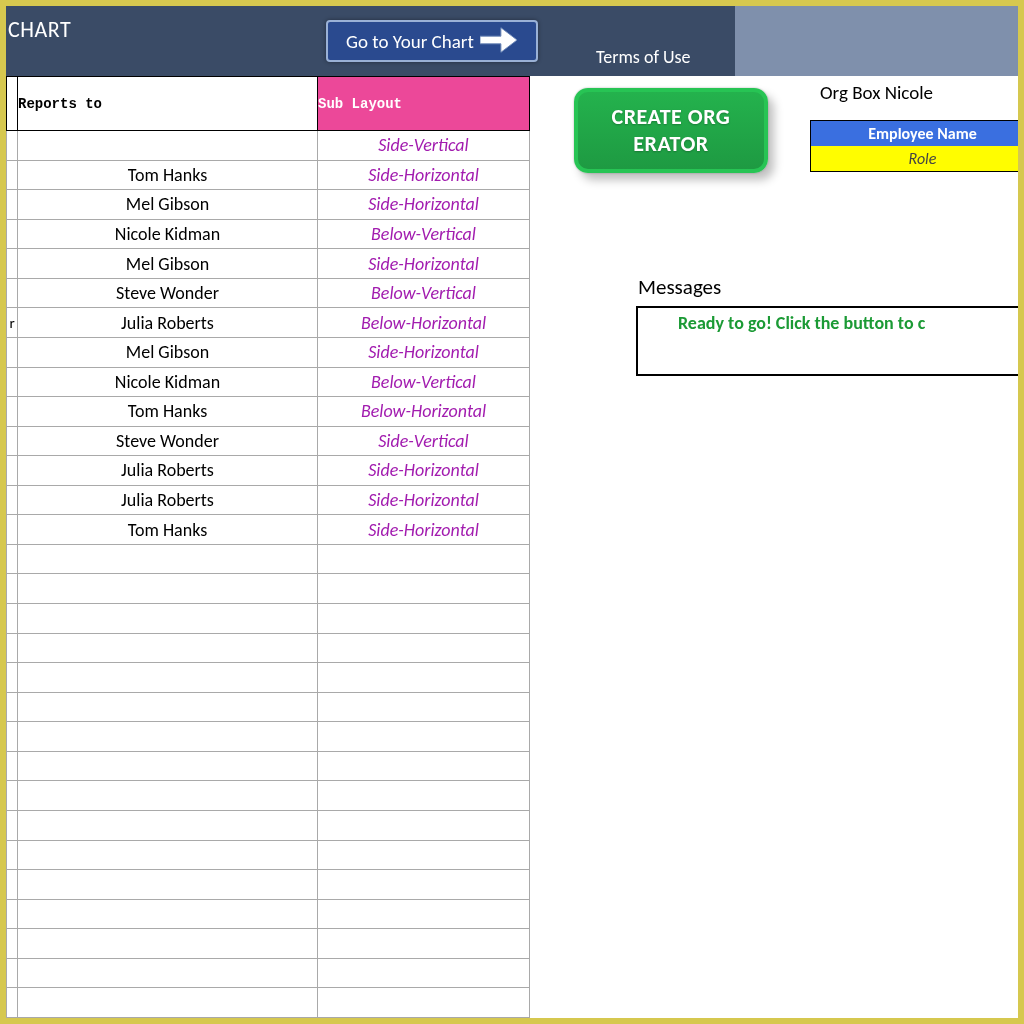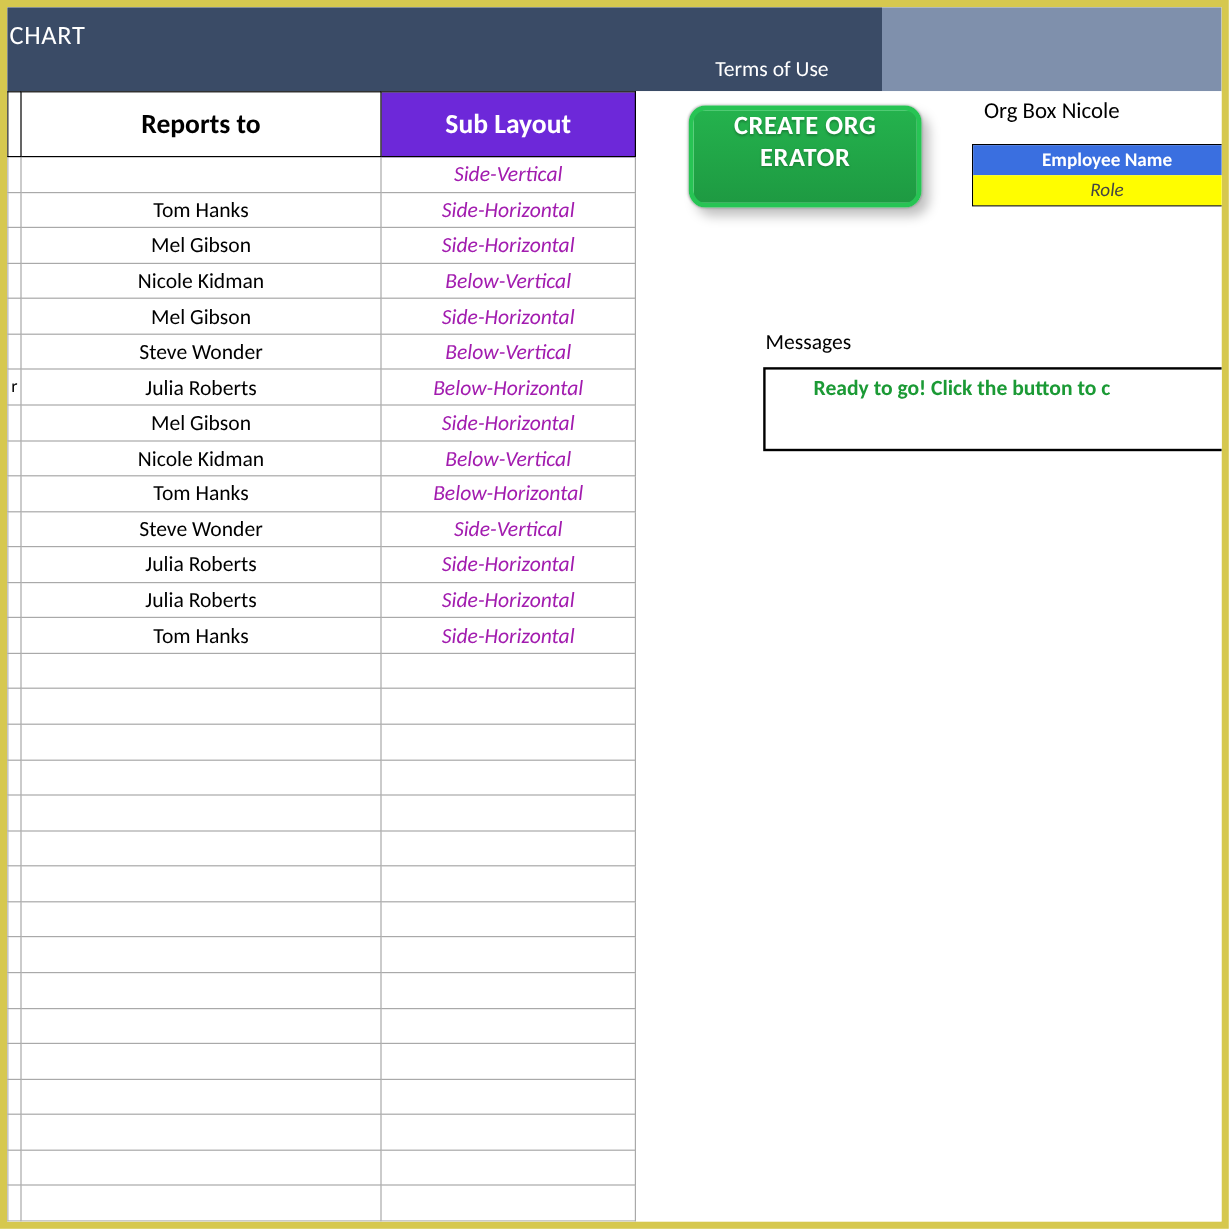--- a/index.html
+++ b/index.html
@@ -73,27 +73,28 @@
   }
   table.data {
     border-collapse: collapse;
     width: 523px;
     table-layout: fixed;
   }
   table.data th {
     background: #fff;
     border: 1.5px solid #000;
     height: 54px;
-    font-size: 23px;
+    font-size: 14px;
     font-weight: 700;
     color:#000;
-    text-align: center;
+    text-align: left;
     vertical-align: middle;
-  }
-  table.data th.sub { background: #6d28d9; color:#fff; }
+    font-family: Liberation Mono, monospace;
+  }
+  table.data th.sub { background: #ec4899; color:#fff; }
   table.data td {
     border: 1px solid #a9a9a9;
     height: 27px;
     text-align: center;
     font-size: 18px;
     color: #000;
     vertical-align: middle;
   }
   table.data td.layout { font-style: italic; color: #a21caf; }
   table.data tr:first-child td { border-top: none; }
@@ -110,20 +111,21 @@
     width: 194px;
     height: 85px;
     background: linear-gradient(to bottom, #24b24d, #1e9a42);
     border: 4px solid #27c454;
     border-radius: 14px;
     color: #fff;
     font-size: 22px;
     font-weight: 800;
     letter-spacing: 0.5px;
     display: flex;
+    align-items: center;
     justify-content: center;
     text-align: center;
     line-height: 1.2;
     box-shadow: 0 0 2px rgba(0,0,0,.3), 6px 7px 10px rgba(0,0,0,.25);
     cursor: pointer;
     text-shadow: 0 1px 2px rgba(0,0,0,.25);
   }
   .orgbox-label {
     position: absolute;
     left: 290px;
@@ -153,21 +155,21 @@
     font-style: italic;
     font-size: 16px;
     text-align: center;
     height: 25px;
     line-height: 25px;
   }
   .messages-label {
     position: absolute;
     left: 108px;
     top: 198px;
-    font-size: 18px;
+    font-size: 21px;
     text-align: center;
   }
   .messages-box {
     position: absolute;
     left: 106px;
     top: 230px;
     width: 455px;
     height: 70px;
     border: 2px solid #000;
     background: #fff;
@@ -178,20 +180,28 @@
     font-size: 18px;
     padding: 4px 0 0 40px;
     white-space: nowrap;
   }
 </style>
 </head>
 <body>
 
 <div class="header-bar">
   <div class="header-title">CHART</div>
+  <div class="goto-btn">
+    <span>Go to Your Chart</span>
+    <span class="arrow-icon">
+      <svg width="38" height="28" viewBox="0 0 40 28">
+        <path d="M0 10 h22 v-9 l17 13 l-17 13 v-9 h-22 z" fill="#fff" stroke="#6d87b7" stroke-width="1"></path>
+      </svg>
+    </span>
+  </div>
   <div class="terms-link">Terms of Use</div>
 </div>
 
 <div class="sheet">
   <table class="data">
     <colgroup>
       <col style="width:11px">
       <col style="width:300px">
       <col style="width:212px">
     </colgroup>

